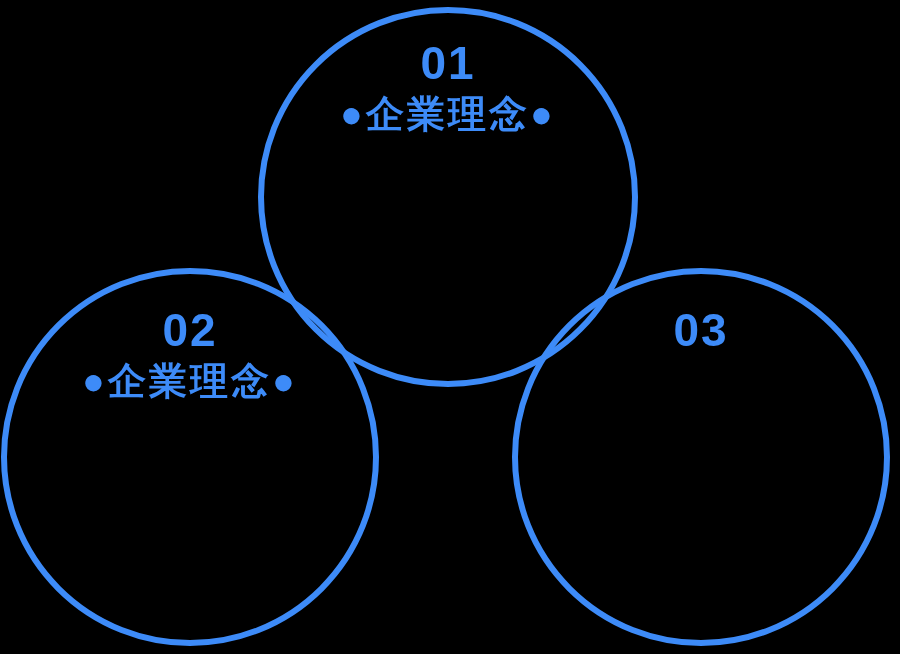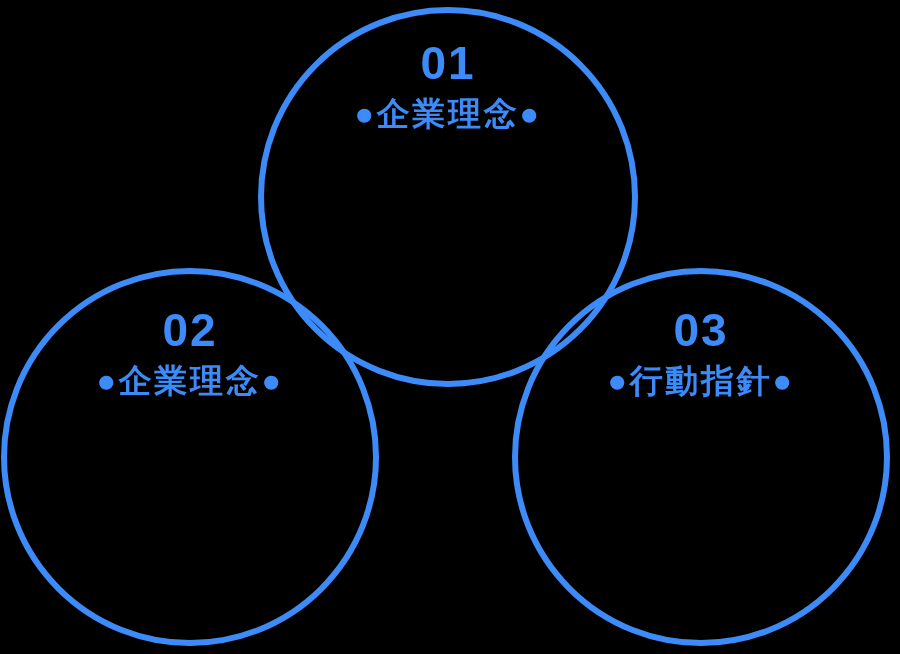--- a/index.html
+++ b/index.html
@@ -51,21 +51,21 @@
     padding-top: 28px;
     text-align: right;
   }
   .circle-number {
     font-size: 46px;
     font-weight: bold;
     line-height: 56px;
     letter-spacing: 2px;
   }
   .circle-label {
-    font-size: 33px;
+    font-size: 38px;
     font-weight: bold;
     line-height: 46px;
     letter-spacing: 0.08em;
     white-space: nowrap;
   }
 </style>
 </head>
 <body>
 
 <div class="stage">
@@ -75,16 +75,15 @@
     <div class="circle-label">●企業理念●</div>
   </div>
 
   <div class="circle circle-left">
     <div class="circle-number">02</div>
     <div class="circle-label">●企業理念●</div>
   </div>
 
   <div class="circle circle-right">
     <div class="circle-number">03</div>
-    <div class="circle-label">●行動指針●</div>
   </div>
 
 </div>
 
 </body></html>

